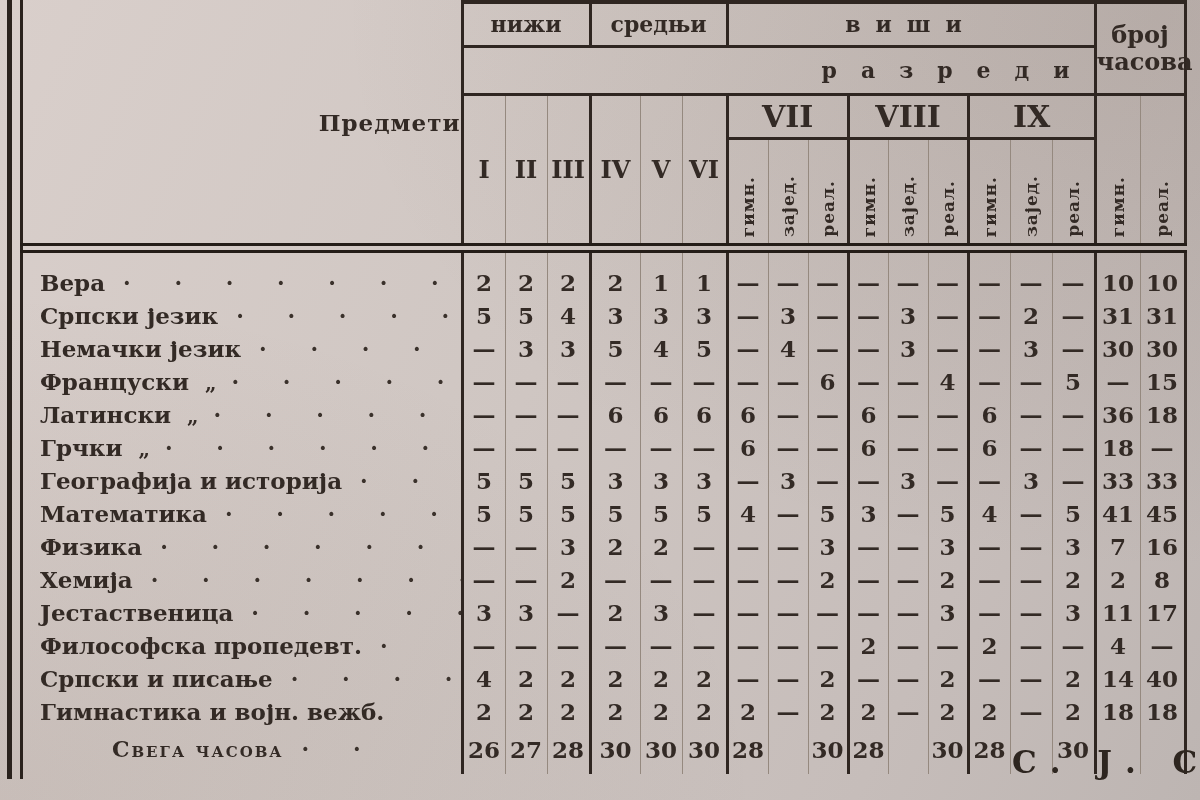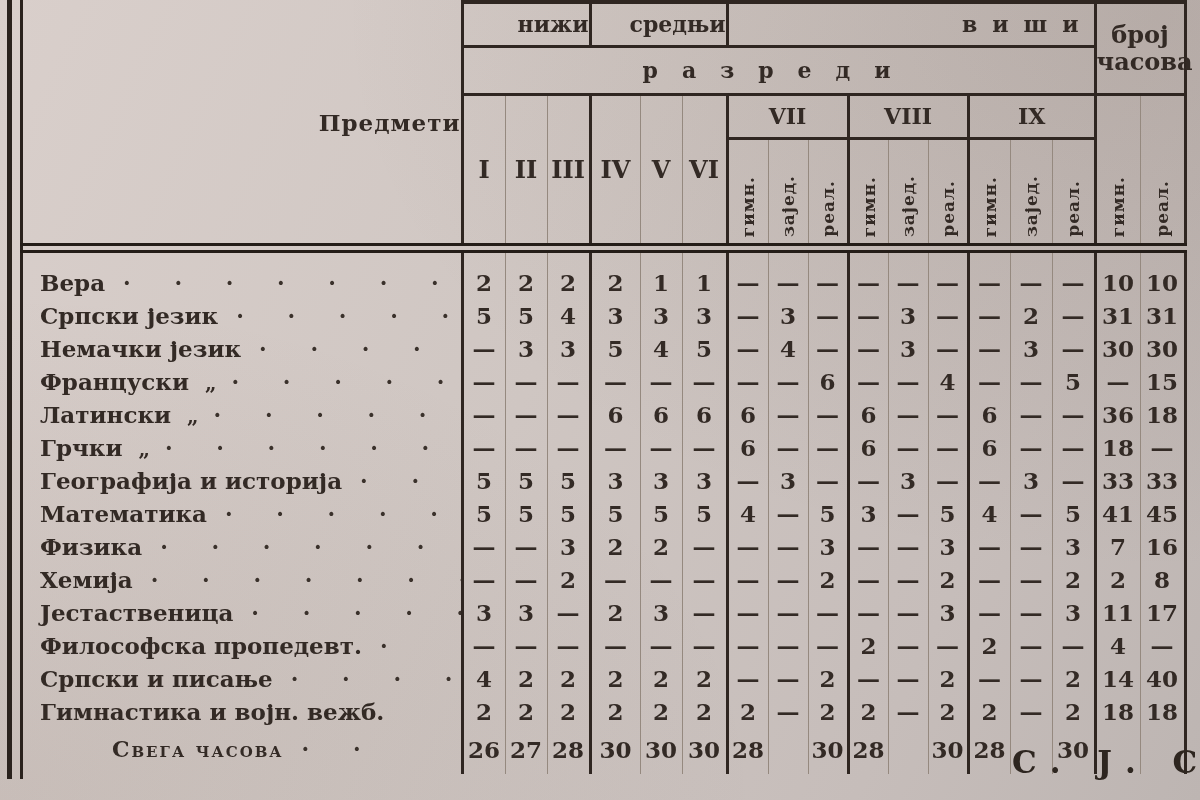--- a/index.html
+++ b/index.html
@@ -21,26 +21,26 @@
   }
   table{position:absolute;left:20px;top:0;width:1165px;border-collapse:collapse;table-layout:fixed;}
   th,td{padding:0;font-weight:bold;color:#332a25;}
   .vthick{border-left:3px solid #2f2621;}
   .vthin{border-left:1px solid #95897f;}
   .vend{border-right:3px solid #2f2621;}
   .top{border-top:4px solid #2f2621;}
   .hdr-bottom{border-bottom:10px double #241d18;}
   .r1{height:44px;}.r2{height:48px;}.r3{height:44px;}.r4{height:110px;}
   .subj-h{font-size:23px;letter-spacing:1px;text-align:right;}
-  .sec{font-size:22px;text-align:right;border-bottom:3px solid #2f2621;}
+  .sec{font-size:22px;text-align:center;border-bottom:3px solid #2f2621;}
   .sec.wide{letter-spacing:15px;}
   .hours{font-size:24px;line-height:1.15;text-align:center;border-bottom:3px solid #2f2621;}
-  .razredi{font-size:22px;letter-spacing:24px;text-align:center;border-bottom:3px solid #2f2621;}
+  .razredi{font-size:22px;letter-spacing:24px;text-align:right;border-bottom:3px solid #2f2621;}
   .rn{font-size:24px;text-align:center;vertical-align:middle;}
-  .grp{font-size:22px;text-align:center;border-bottom:3px solid #2f2621;}
+  .grp{font-size:30px;text-align:center;border-bottom:3px solid #2f2621;}
   .rot{vertical-align:bottom;text-align:center;}
   .vert{
     writing-mode:vertical-rl;transform:rotate(180deg);
     display:block;margin:0 auto;width:max-content;
     font-size:17px;font-weight:bold;letter-spacing:1px;
     padding:6px 0 10px 0;
   }
   .num{font-size:23px;text-align:center;height:33px;}
   .subj{font-size:23px;text-align:left;padding-left:20px;white-space:nowrap;height:33px;overflow:hidden;}
   tbody tr:first-child td{padding-top:13px;}

